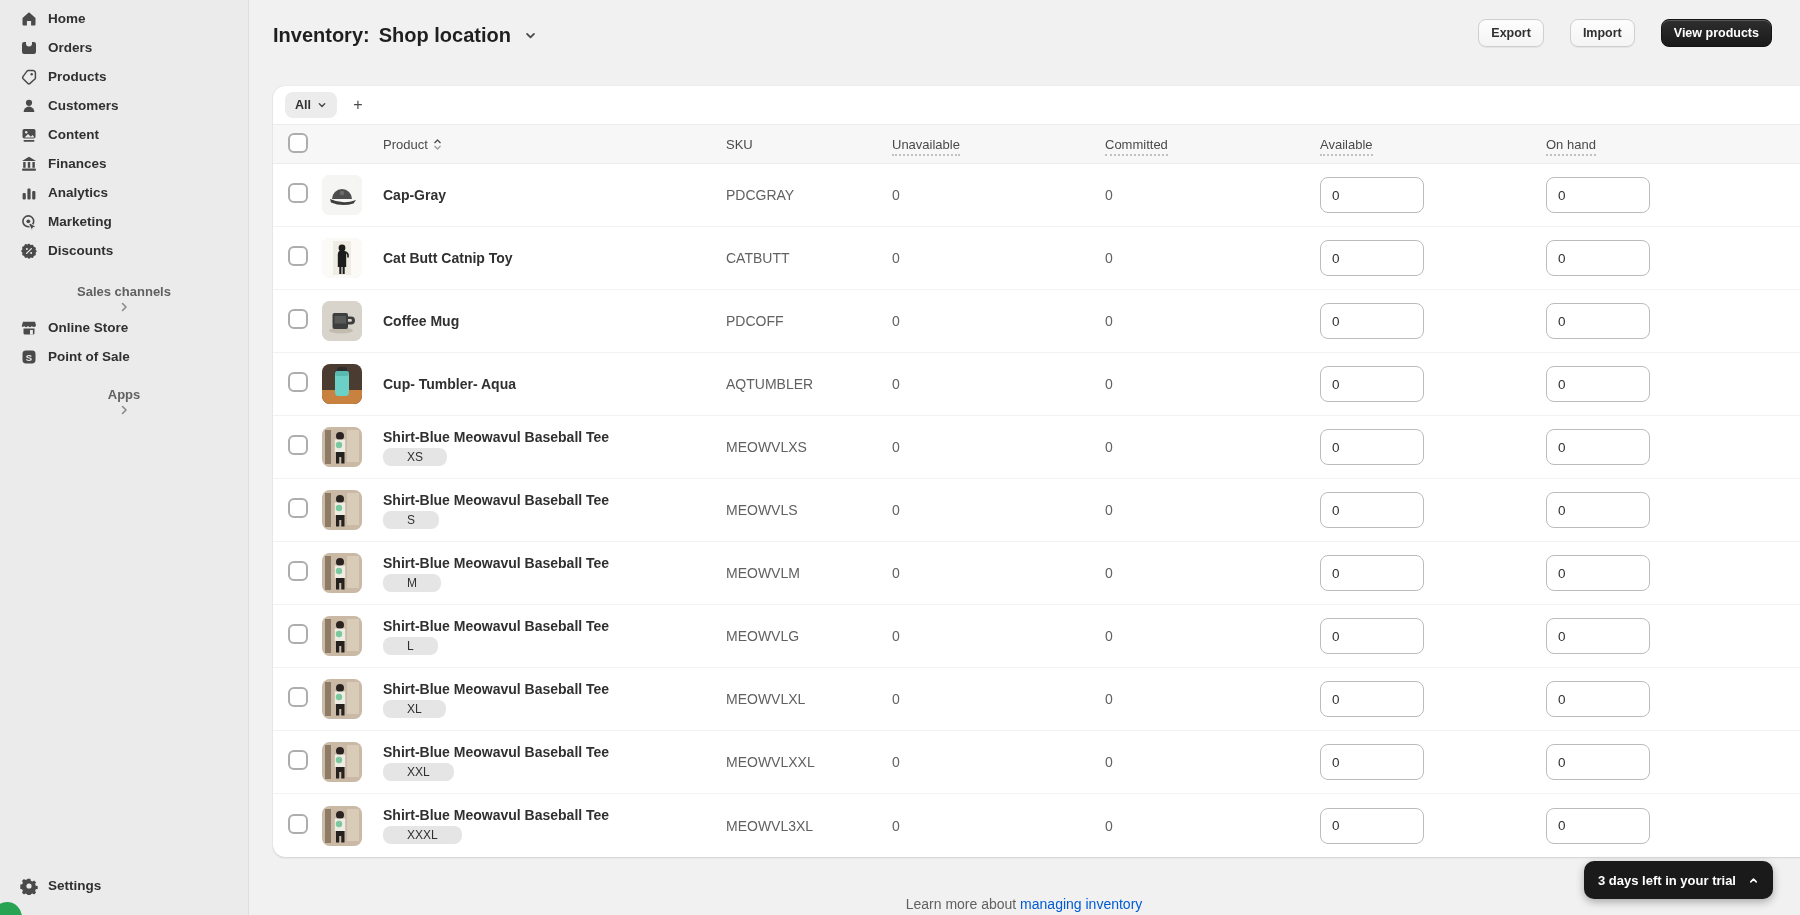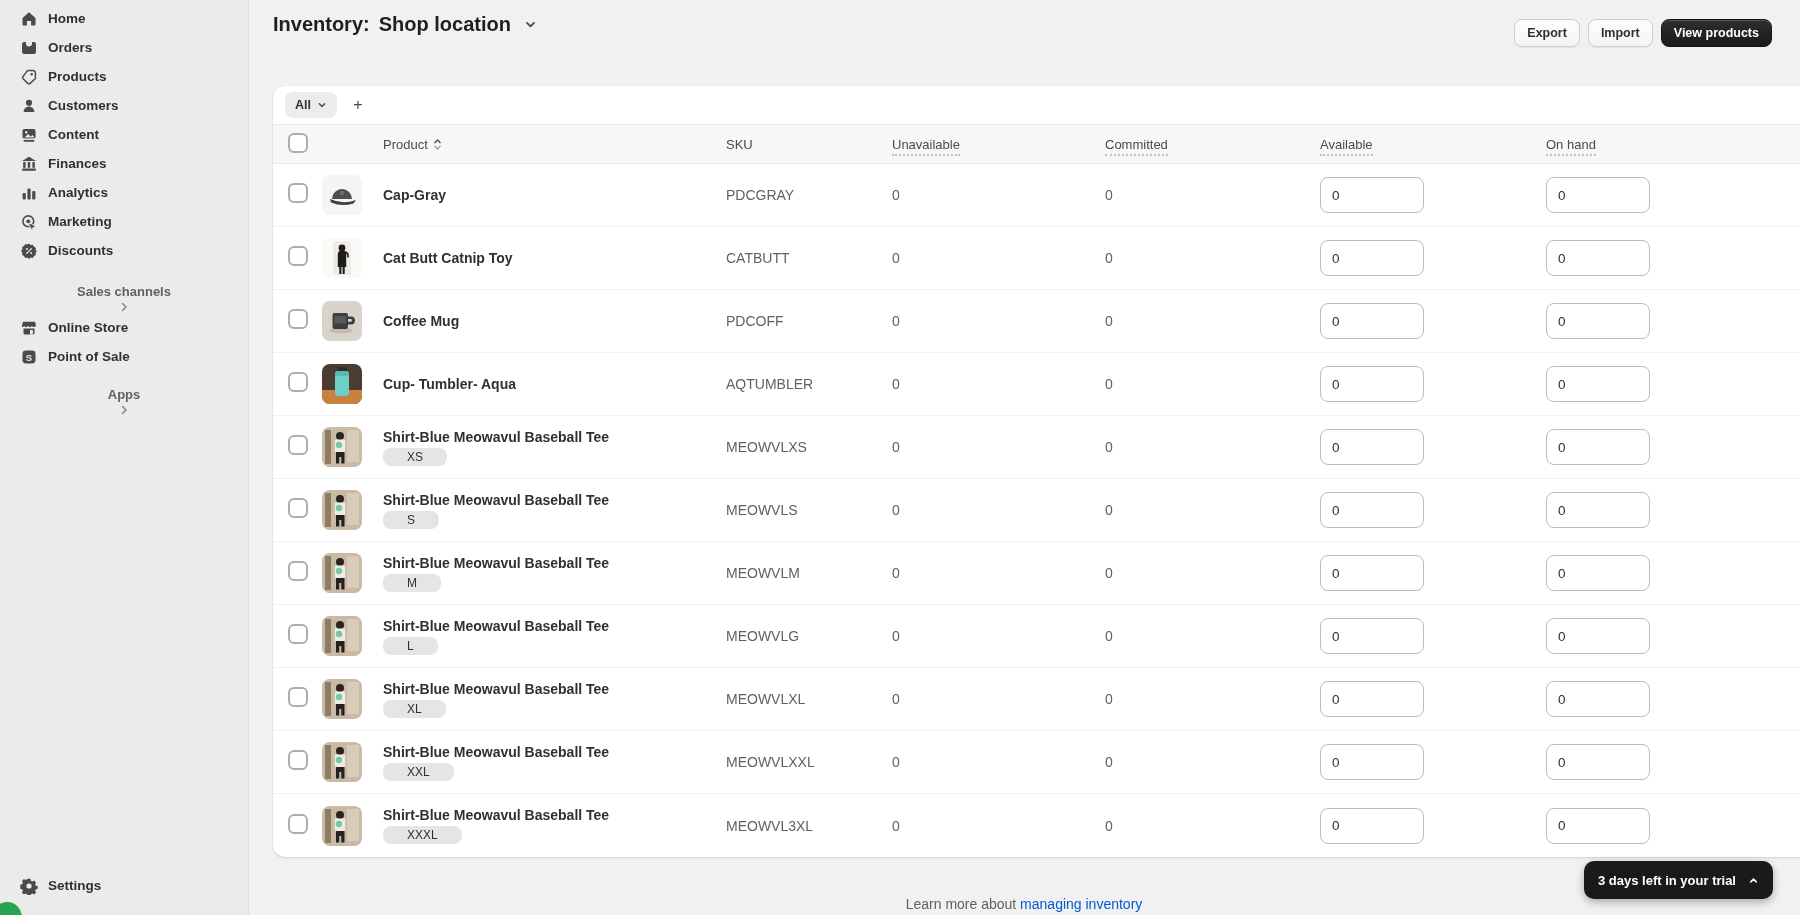--- a/index.html
+++ b/index.html
@@ -18,25 +18,25 @@
   .sub-item.active { background:#ffffff; font-weight:700; color:#1a1a1a; box-shadow:0 1px 2px rgba(0,0,0,0.1); }
   .subnav { position:relative; }
   .tree-connector { position:absolute; left:28px; top:-5px; width:14px; height:56px; z-index:2; pointer-events:none; }
   .section-header { height:29px; display:flex; align-items:center; justify-content:space-between;
                     margin:0 12px; padding:0 8px; font-size:13px; font-weight:600; color:#616161; cursor:pointer;flex-direction:column; }
   .section-header svg { width:12px; height:12px; }
   .settings-row { position:absolute; bottom:15px; left:12px; right:12px; margin:0; }
   .chat-sliver { position:absolute; left:-8px; bottom:-17px; width:30px; height:30px; border-radius:50%; background:#27a351; }
 
   
-  .page-title { position:absolute; left:273px; top:13px; display:flex; align-items:center; gap:9px;
+  .page-title { position:absolute; left:273px; top:24px; display:flex; align-items:center; gap:9px;
                 font-size:20px; font-weight:700; color:#1f1f1f; }
   .title-caret { width:22px; height:22px; display:flex; align-items:center; justify-content:center;
                  border-radius:6px; cursor:pointer; }
-  .top-actions { position:absolute; top:19px; right:28px; display:flex; gap:8px;justify-content:center; }
+  .top-actions { position:absolute; top:19px; right:28px; display:flex; gap:26px;justify-content:center; }
   .btn { height:28px; padding:0 12px; border-radius:8px; font-size:12.5px; font-weight:600;
          display:flex; align-items:center; cursor:pointer; white-space:nowrap; }
   .btn.secondary { background:linear-gradient(#fdfdfd,#f4f4f4); border:1px solid #cfcfcf;
                    box-shadow:0 1px 0 rgba(0,0,0,0.05); color:#303030; }
   .btn.primary { background:linear-gradient(#2e2e2e,#1a1a1a); border:1px solid #141414;
                  box-shadow:inset 0 1px 0 rgba(255,255,255,0.2); color:#fff; }
 
   
   .card { position:absolute; left:273px; top:86px; width:1772px; background:#fff; border-radius:12px;
           box-shadow:0 1px 2px rgba(0,0,0,0.12), 0 0 1px rgba(0,0,0,0.15); overflow:hidden; }

